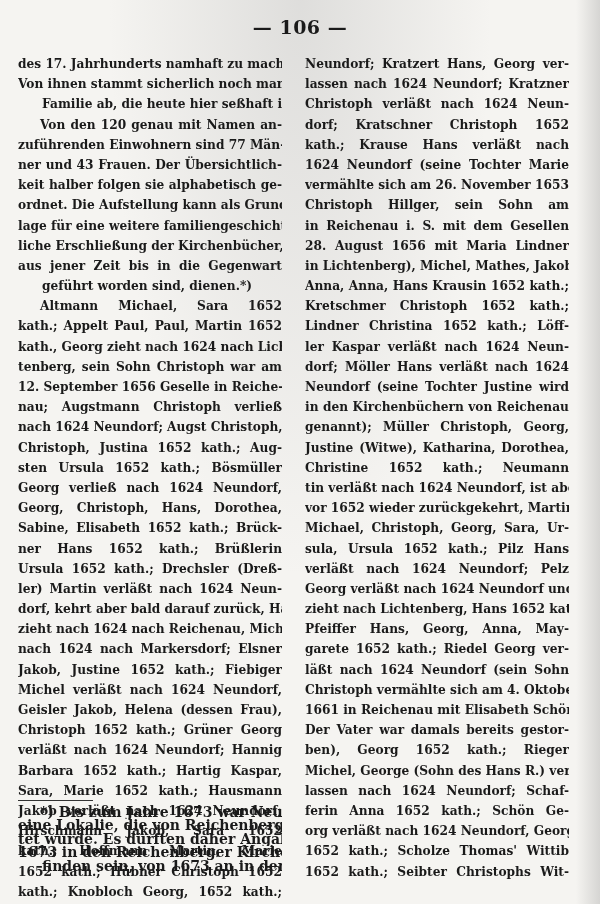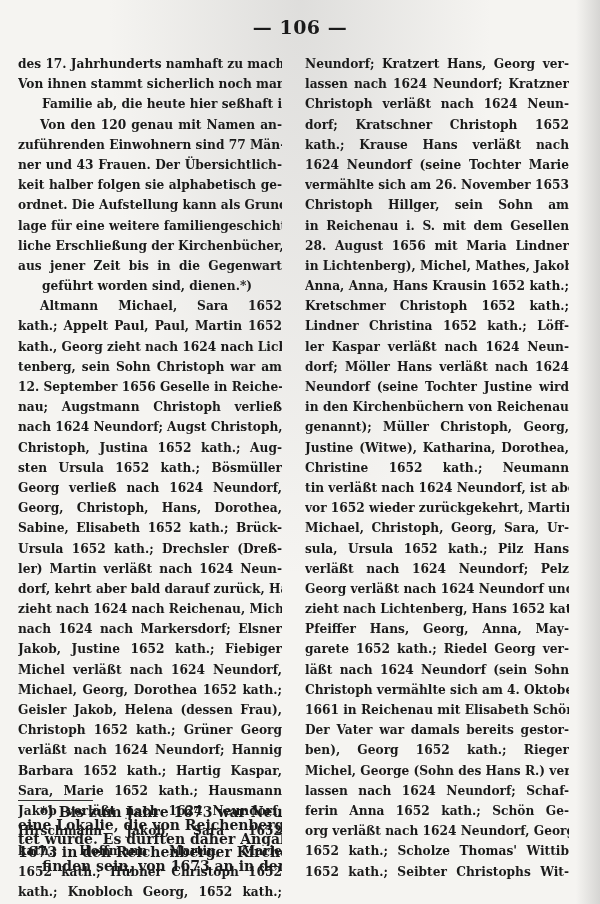--- a/index.html
+++ b/index.html
@@ -107,28 +107,28 @@
     <span class="line">kath., Georg zieht nach 1624 nach Lich-</span>
     <span class="line">tenberg, sein Sohn Christoph war am</span>
     <span class="line">12. September 1656 Geselle in Reiche-</span>
     <span class="line">nau; Augstmann Christoph verließ</span>
     <span class="line">nach 1624 Neundorf; Augst Christoph,</span>
     <span class="line">Christoph, Justina 1652 kath.; Aug-</span>
     <span class="line">sten Ursula 1652 kath.; Bösmüller</span>
     <span class="line">Georg verließ nach 1624 Neundorf,</span>
     <span class="line">Georg, Christoph, Hans, Dorothea,</span>
     <span class="line">Sabine, Elisabeth 1652 kath.; Brück-</span>
+    <span class="line">ner Hans 1652 kath.; Brüßlerin</span>
     <span class="line">Ursula 1652 kath.; Drechsler (Dreß-</span>
     <span class="line">ler) Martin verläßt nach 1624 Neun-</span>
     <span class="line">dorf, kehrt aber bald darauf zurück, Hans</span>
     <span class="line">zieht nach 1624 nach Reichenau, Michael</span>
     <span class="line">nach 1624 nach Markersdorf; Elsner</span>
     <span class="line">Jakob, Justine 1652 kath.; Fiebiger</span>
     <span class="line">Michel verläßt nach 1624 Neundorf,</span>
-    <span class="line">Michael, Georg, Dorothea 1652 kath.;</span>
     <span class="line">Geisler Jakob, Helena (dessen Frau),</span>
     <span class="line">Christoph 1652 kath.; Grüner Georg</span>
     <span class="line">verläßt nach 1624 Neundorf; Hannig</span>
     <span class="line">Barbara 1652 kath.; Hartig Kaspar,</span>
     <span class="line">Sara, Marie 1652 kath.; Hausmann</span>
     <span class="line">Jakob verläßt nach 1624 Neundorf;</span>
     <span class="line">Hirschmann Jakob, Sara 1652</span>
     <span class="line">kath.; Hoffmann Martin, Marie</span>
     <span class="line">1652 kath.; Hübner Christoph 1652</span>
     <span class="line">kath.; Knobloch Georg, 1652 kath.;</span>

